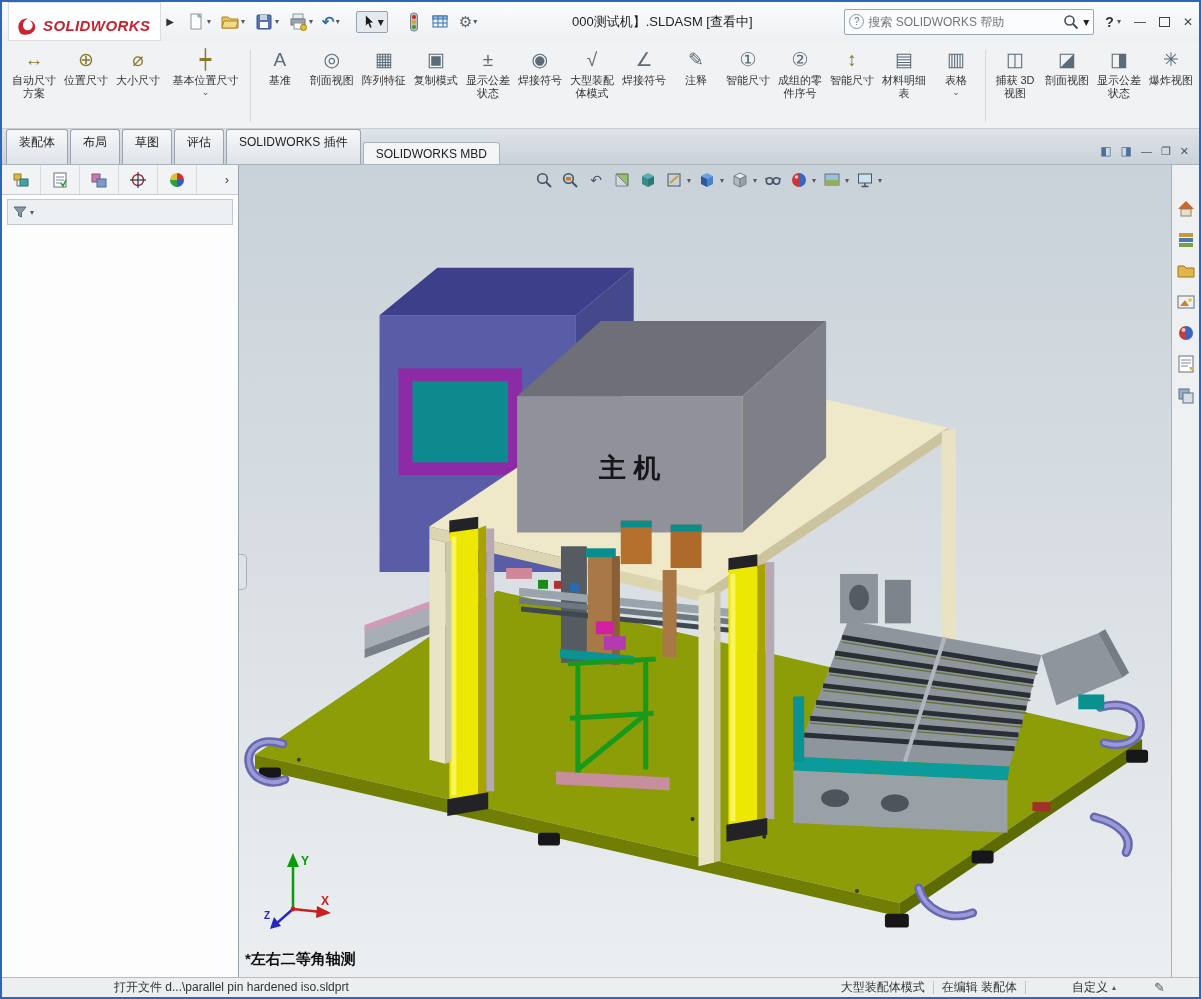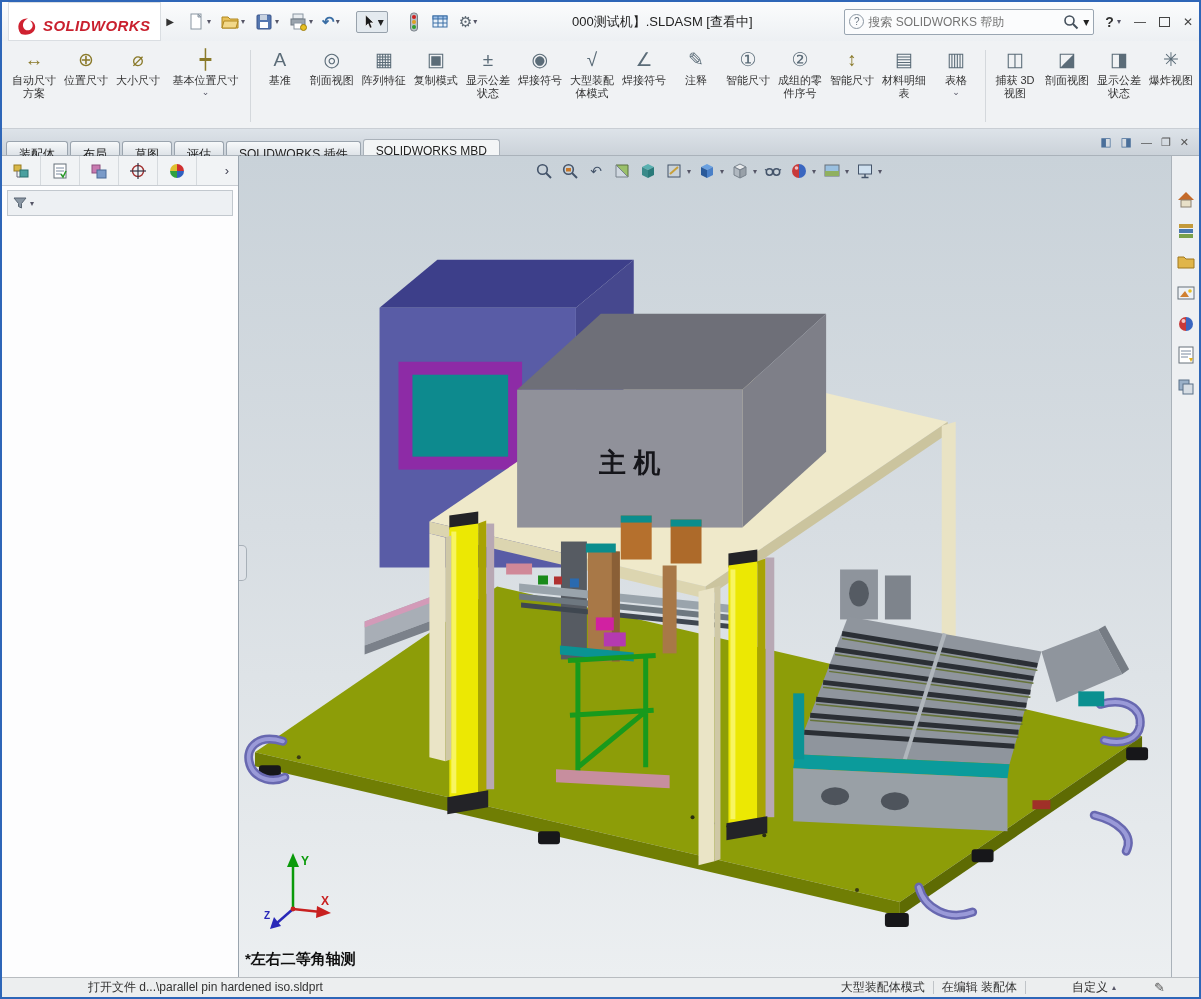--- a/index.html
+++ b/index.html
@@ -30,22 +30,22 @@
   .rbtn{width:54px;display:flex;flex-direction:column;align-items:center;padding-top:3px;color:#333;border:1px solid transparent;border-radius:2px}
   .rbtn.wide{width:86px}
   .rbtn .glyph{font-size:19px;line-height:24px;height:26px;color:#5b6c78}
   .rbtn .glyph.olive{color:#8a7a2a}
   .rbtn .lbl{font-size:11px;line-height:1.2;text-align:center;max-width:82px}
   .rbtn .ddc{font-size:9px;color:#556;line-height:8px;margin-top:1px}
   .rsep{width:1px;background:#d4d8dc;margin:6px 3px}
 
   
   #tabrow{flex:0 0 27px;background:linear-gradient(#dde3e9,#cbd2d9);display:flex;align-items:flex-end;padding:0 4px 0 4px;border-bottom:1px solid #aab2ba}
-  .tab{height:14px;padding:4px 12px 3px;margin-right:2px;border:1px solid #9aa4ae;border-bottom:none;border-radius:3px 3px 0 0;background:linear-gradient(#f7f9fa,#dee3e8);font-size:12px;white-space:nowrap}
-  .tab.active{background:#f3f5f6;height:16px;border-color:#aab2ba}
+  .tab{height:35px;padding:4px 12px 3px;margin-right:2px;border:1px solid #9aa4ae;border-bottom:none;border-radius:3px 3px 0 0;background:linear-gradient(#f7f9fa,#dee3e8);font-size:12px;white-space:nowrap}
+  .tab.active{background:#f3f5f6;height:22px;border-color:#aab2ba}
   .tab-spring{flex:1}
   .docctl{display:flex;align-items:center;gap:9px;margin:0 6px 6px 0}
   .docctl .pane{color:#4a6f9a;font-size:12px}
   .docctl .wc{color:#555;font-size:11px}
 
   
   #main{flex:1;display:flex;min-height:0}
 
   
   #left-panel{width:237px;background:#fdfdfe;border-right:1px solid #9aa4ae;display:flex;flex-direction:column}
@@ -66,21 +66,21 @@
   #splitter-grip{position:absolute;left:0;top:389px;width:8px;height:36px;background:#dfe3e8;border:1px solid #a8b0b8;border-left:none;border-radius:0 5px 5px 0}
   #triad{position:absolute;left:24px;bottom:44px}
   #view-annotation{position:absolute;left:6px;bottom:8px;font-weight:bold;font-size:15px;color:#101010}
 
   
   #task-pane{width:28px;background:#eef0f2;border-left:1px solid #aab2ba;display:flex;flex-direction:column;align-items:center;padding-top:34px;gap:11px}
   .tpicon{width:20px;height:20px}
 
   
   #statusbar{flex:0 0 20px;background:#eceeef;border-top:1px solid #b8bcc0;display:flex;align-items:center;font-size:12px;color:#333;padding:0 8px}
-  .sb-left{margin-left:78px;white-space:nowrap}
+  .sb-left{margin-left:104px;white-space:nowrap}
   .sb-spring{flex:1}
   .sb-sep{width:1px;height:13px;background:#c0c4c8;margin:0 8px}
   .sb-gap{width:38px}
   .sb-item{white-space:nowrap;display:flex;align-items:center;gap:4px}
   .caret-up{font-size:8px;color:#556}
   .pencil{color:#555;font-size:13px;margin:0 26px 0 0}
 </style>
 </head>
 <body>
 

